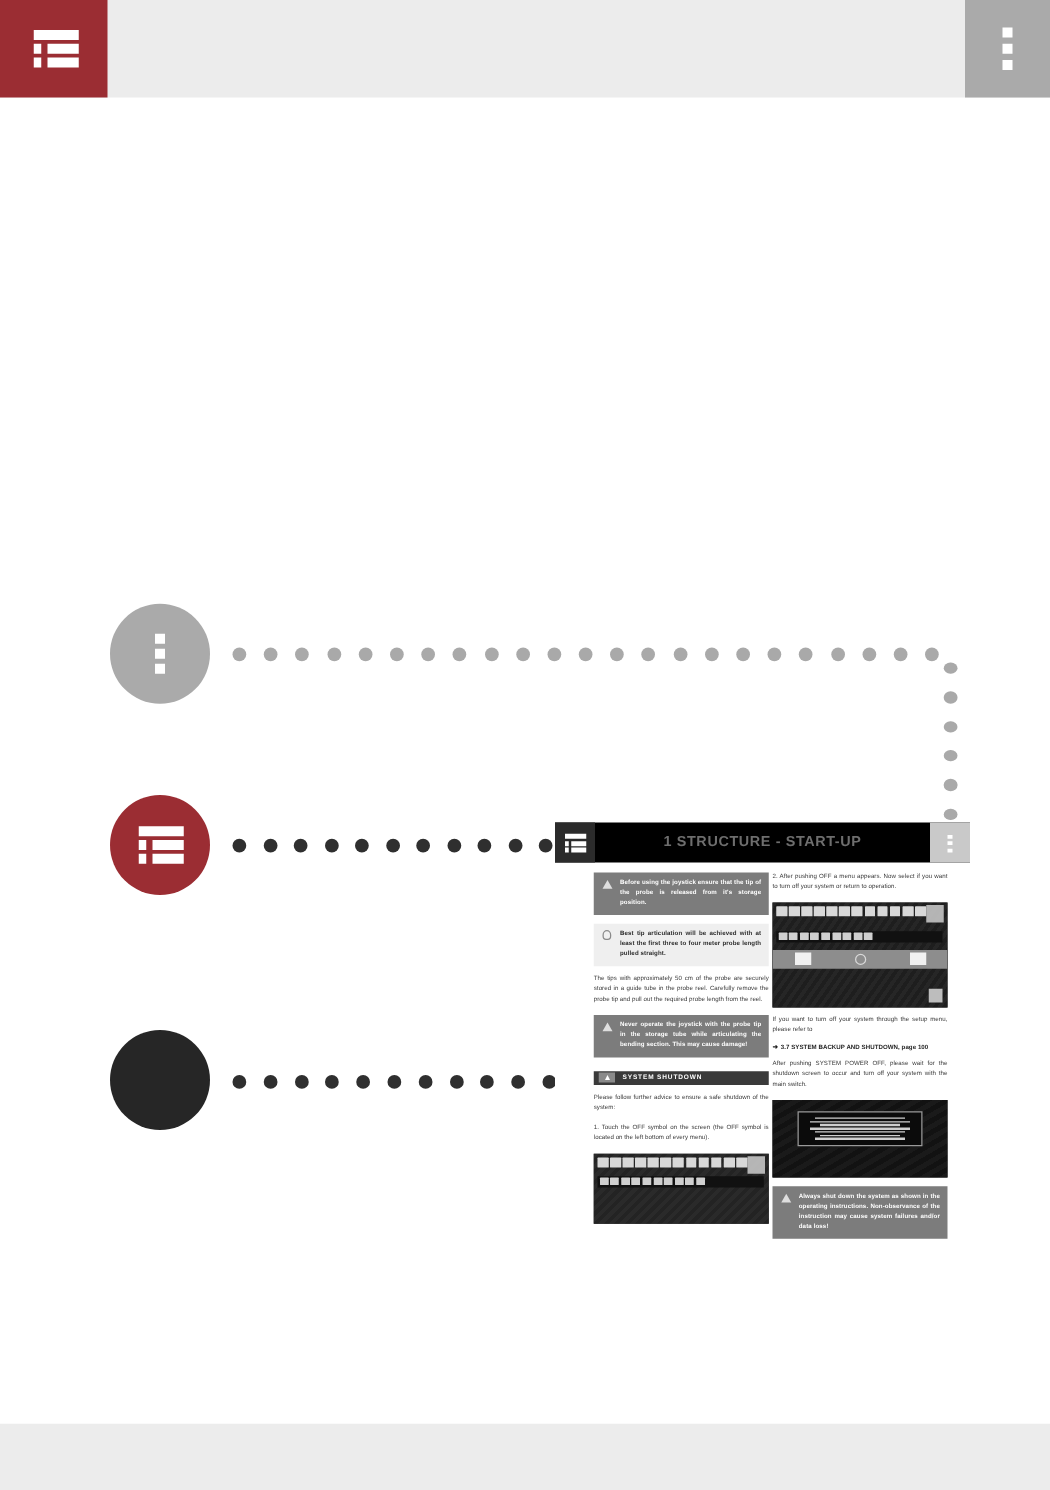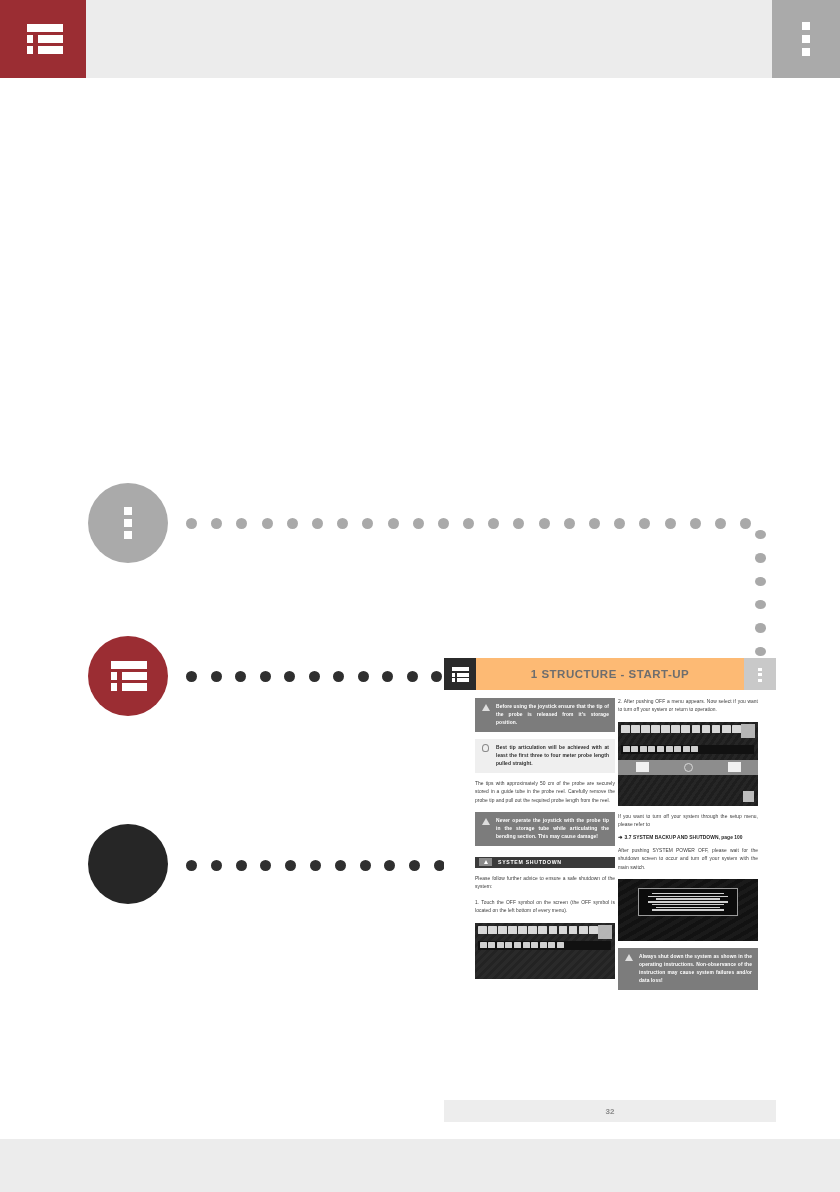--- a/index.html
+++ b/index.html
@@ -64,21 +64,21 @@
   .trail-gray-v { left: 752px; top: 530px; width: 16px; height: 140px; flex-direction: column; }
   .trail-gray-v .dot { width: 11px; height: 11px; background: #a9a9a9; margin-bottom: 14px; }
 
   .trail-dark-1 { left: 186px; top: 668px; width: 270px; height: 16px; }
   .trail-dark-1 .dot { width: 11px; height: 11px; background: #2f2f2f; margin-right: 13.6px; }
 
   .trail-dark-2 { left: 186px; top: 857px; width: 300px; height: 16px; }
   .trail-dark-2 .dot { width: 11px; height: 11px; background: #2f2f2f; margin-right: 13.8px; }
 
   
-  .docheader { position: absolute; left: 444px; top: 658px; width: 332px; height: 32px; background: #fdba74; }
+  .docheader { position: absolute; left: 444px; top: 658px; width: 332px; height: 32px; background: #000000; }
   .docheader-icon { position: absolute; left: 0px; top: 0px; width: 32px; height: 32px; background: #2b2b2b; }
   .docheader-icon .brand-glyph { left: 8px; top: 9px; width: 17px; height: 15px; }
   .docheader-icon .brand-glyph .b1 { left: 0px; top: 0px;  width: 17px; height: 4px; }
   .docheader-icon .brand-glyph .b2 { left: 0px; top: 5.5px; width: 3px; height: 4px; }
   .docheader-icon .brand-glyph .b3 { left: 5px; top: 5.5px; width: 12px; height: 4px; }
   .docheader-icon .brand-glyph .b4 { left: 0px; top: 11px; width: 3px; height: 4px; }
   .docheader-icon .brand-glyph .b5 { left: 5px; top: 11px; width: 12px; height: 4px; }
 
   .docheader-title {
     position: absolute; left: 32px; top: 0; width: 268px; height: 32px;
@@ -432,17 +432,16 @@
         </div>
       </div>
 
       <div class="adv warn-dark" style="margin-top:7px">
         <span class="tri"></span>
         <span>Always shut down the system as shown in the operating instructions. Non-observance of the instruction may cause system failures and/or data loss!</span>
       </div>
     </div>
   </div>
 
-  <div class="pagefoot">32</div>
 
   <div class="bottomstrip"></div>
 
 </div>
 
 </body></html>

